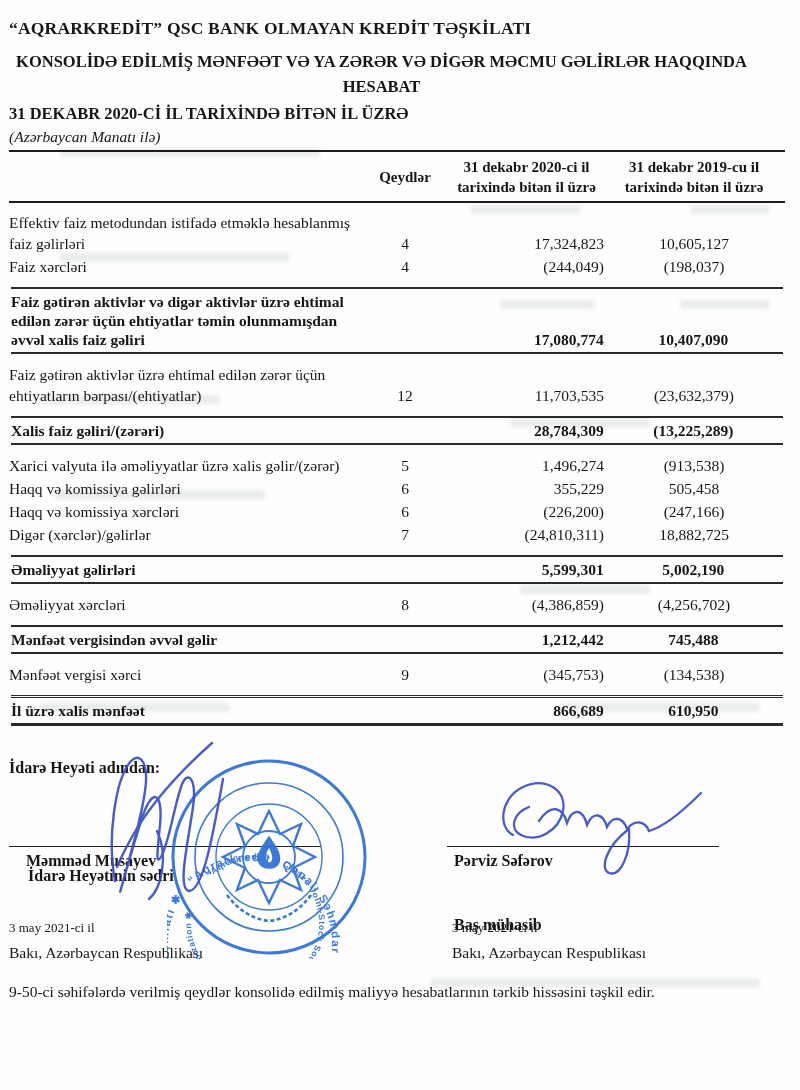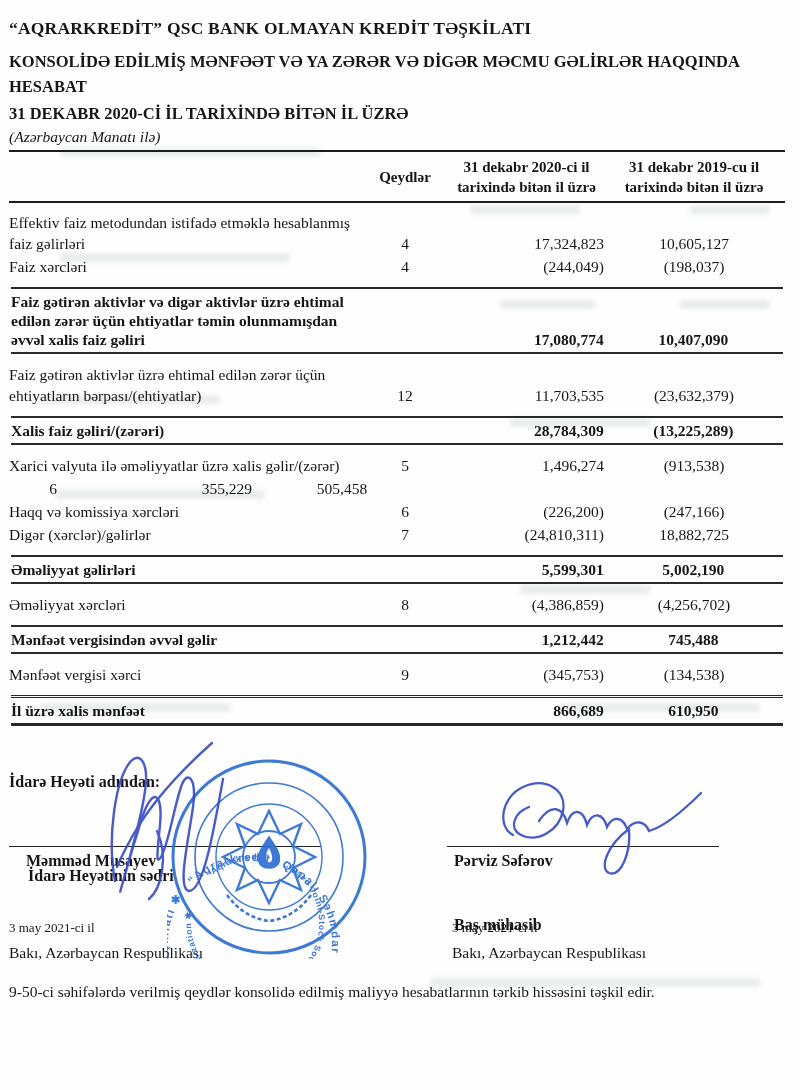--- a/index.html
+++ b/index.html
@@ -14,21 +14,21 @@
   }
   .doc { padding:14px 15px 0 9px; position:relative; z-index:2; }
 
   
   .title {
     font-size:17.5px; font-weight:bold; letter-spacing:.2px;
     margin:4px 0 10px 0;
   }
   .statement-title {
     font-size:16.5px; font-weight:bold; line-height:25px;
-    max-width:745px; margin:0 0 2px 0;
+    max-width:745px; margin:0 0 2px 0;text-align:center;
   }
   .period-line { font-size:16.5px; font-weight:bold; line-height:25px; margin:0; }
   .currency-note { font-style:italic; font-size:15.5px; margin:2px 0 4px 0; }
 
   
   .fin-table { border-top:2.5px solid #1c1c1c; }
   .thead {
     display:flex; align-items:center;
     border-bottom:2px solid #1c1c1c;
     padding:5px 0 4px 0;
@@ -46,21 +46,21 @@
     border-top:2px solid #2a2a2a;
     border-bottom:2px solid #2a2a2a;
     margin:9px 2px;
     padding:3px 0;
     line-height:19px;
   }
   .trow--total { border-bottom-width:3.5px; border-top-style:double; border-top-width:3px; }
 
   
   .sig-section { position:relative; height:238px; margin-top:4px; }
-  .sig-heading { position:absolute; left:0; top:38px; font-weight:bold; font-size:16px; }
+  .sig-heading { position:absolute; left:0; top:24px; font-weight:bold; font-size:16px; }
   .sig-line { position:absolute; height:0; border-top:1.8px solid #222; }
   .sig-line--left  { left:0;   top:111px; width:312px; }
   .sig-line--right { left:438px; top:111px; width:272px; }
   .sig-name  { position:absolute; font-weight:bold; font-size:16px; }
   .sig-title { position:absolute; font-weight:bold; font-size:16px; }
   .sig-date  { position:absolute; font-size:13px; }
   .sig-place { position:absolute; font-size:15.5px; }
   .name-left   { left:17px;  top:117px; }
   .title-left  { left:19px;  top:132px; }
   .date-left   { left:0;     top:185px; }
@@ -151,20 +151,21 @@
   </div>
 
   <div class="trow trow--item">
     <div class="c-label">Xarici valyuta ilə əməliyyatlar üzrə xalis gəlir/(zərər)</div>
     <div class="c-note">5</div>
     <div class="c-2020">1,496,274</div>
     <div class="c-2019">(913,538)</div>
   </div>
 
   <div class="trow trow--item">
+    <div class="c-label">Haqq və komissiya gəlirləri</div>
     <div class="c-note">6</div>
     <div class="c-2020">355,229</div>
     <div class="c-2019">505,458</div>
   </div>
 
   <div class="trow trow--item">
     <div class="c-label">Haqq və komissiya xərcləri</div>
     <div class="c-note">6</div>
     <div class="c-2020">(226,200)</div>
     <div class="c-2019">(247,166)</div>

